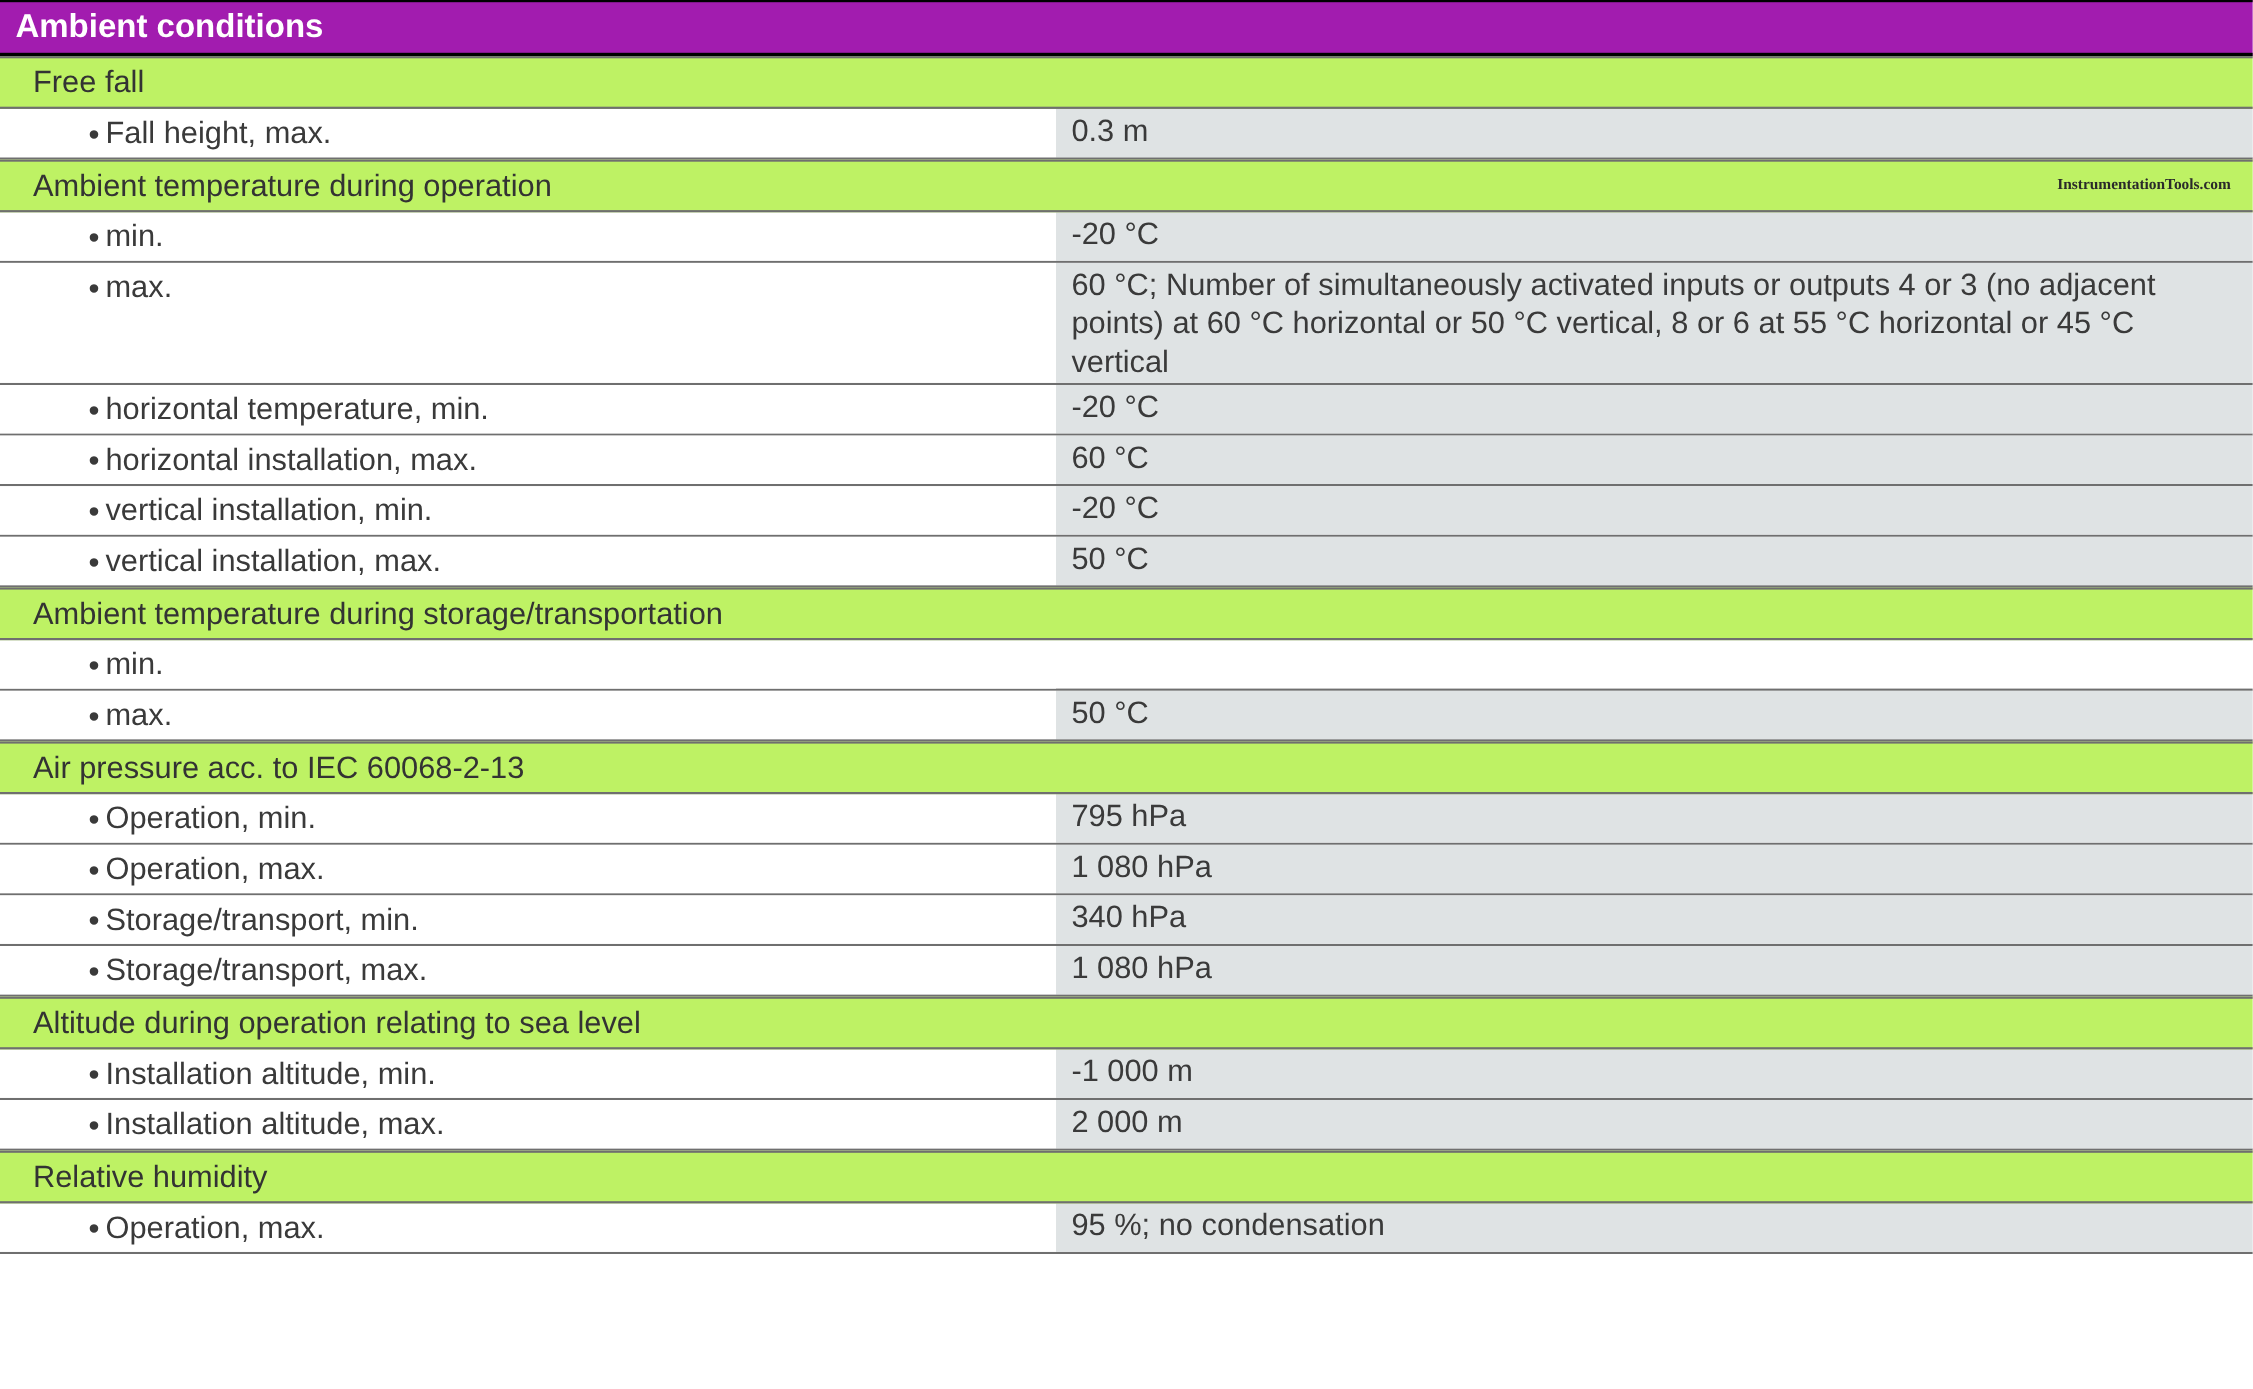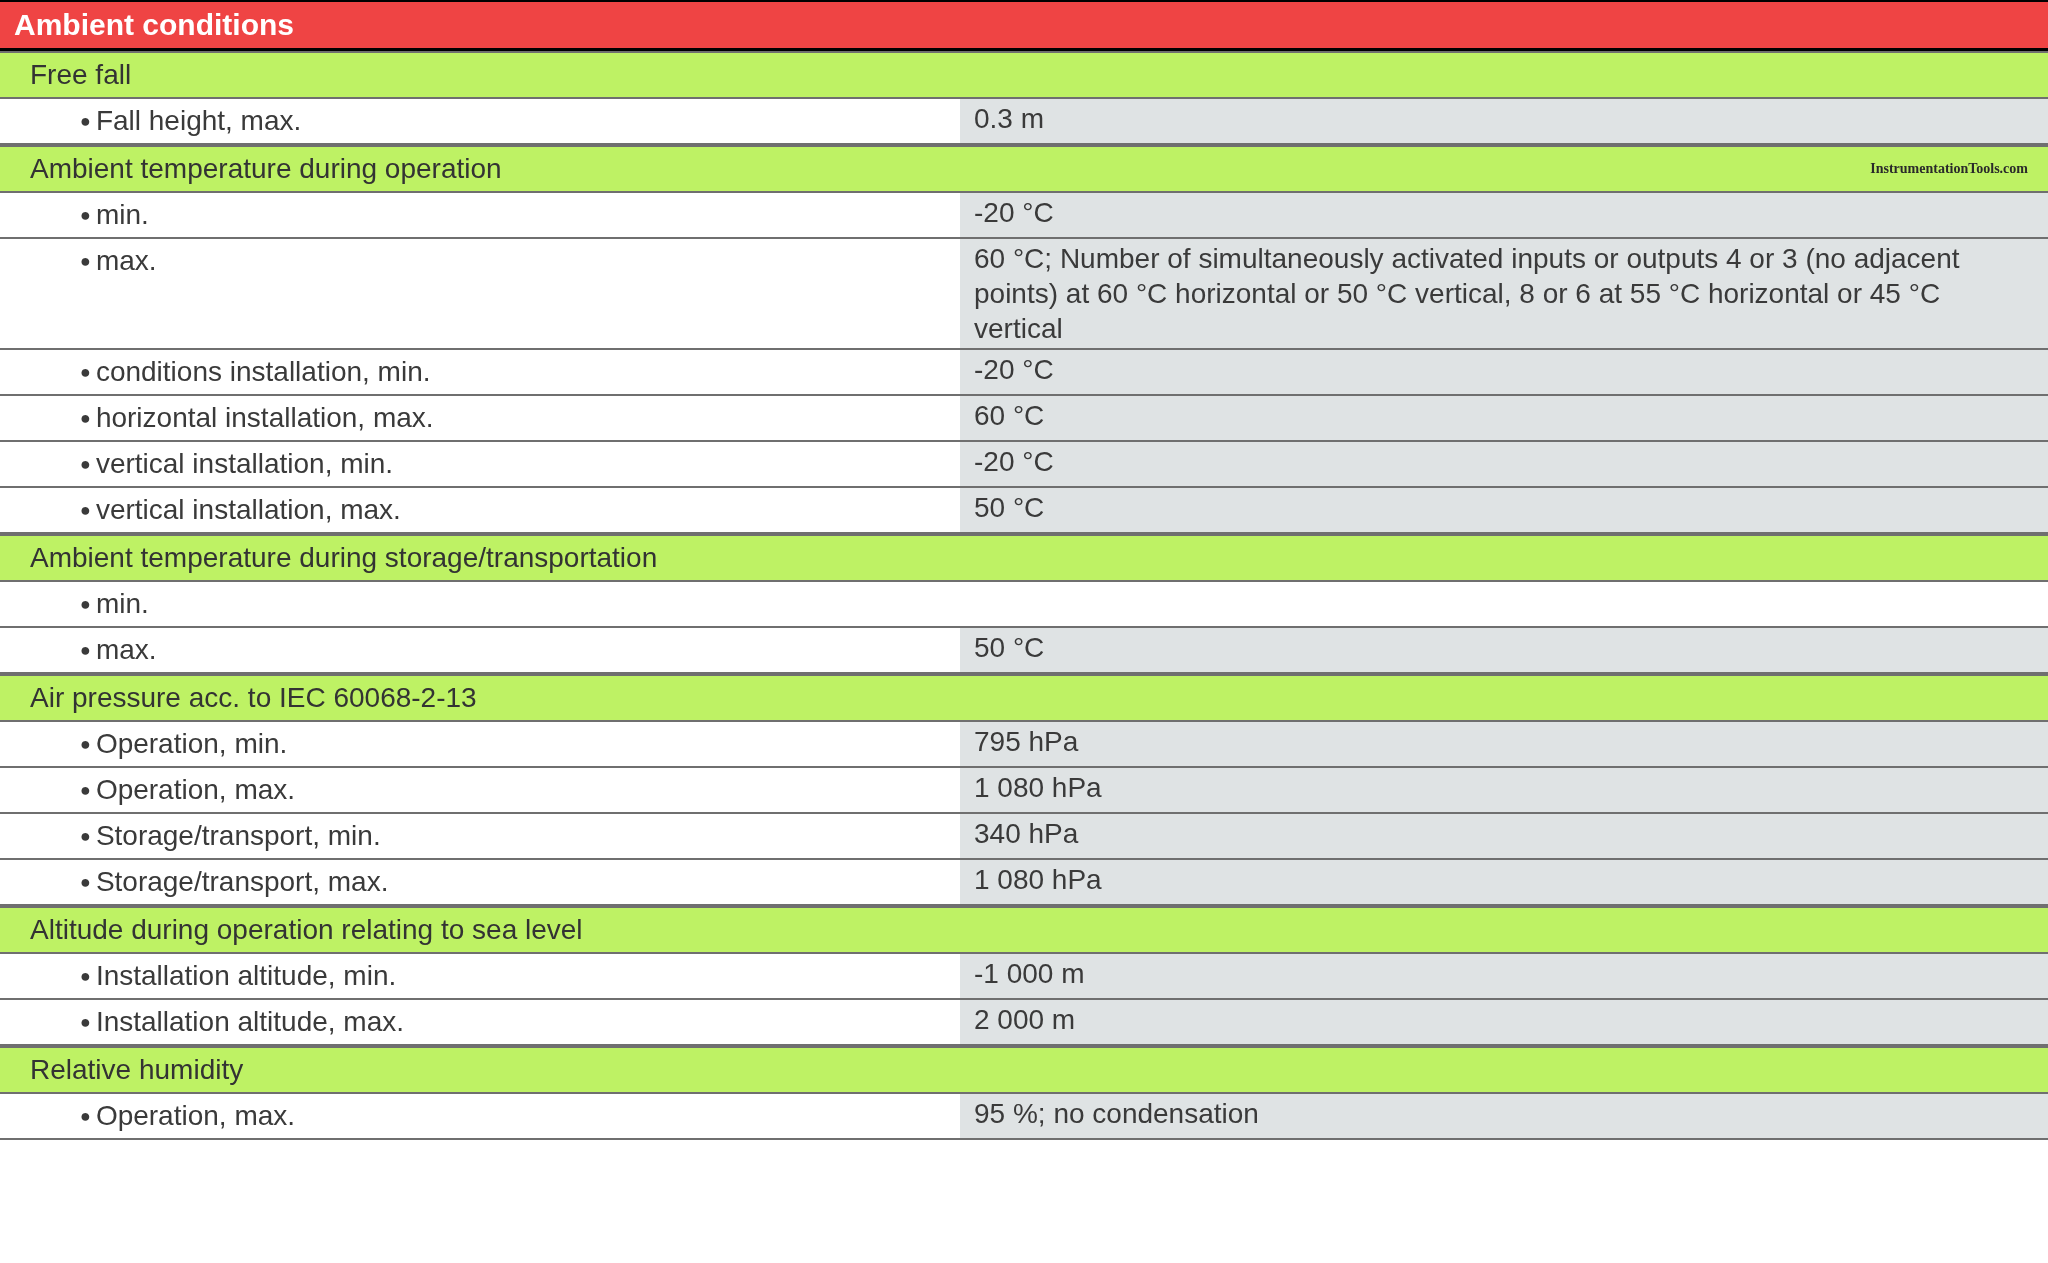--- a/index.html
+++ b/index.html
@@ -8,21 +8,21 @@
     background: #ffffff;
     width: 2048px;
     font-size: 28px;
     color: #3a3a3a;
   }
   .table {
     width: 100%;
     border-collapse: collapse;
   }
   .sec-title {
-    background: #ef4444;
+    background: #a21caf;
     color: #ffffff;
     font-weight: bold;
     padding: 6px 14px;
     border-top: 2px solid #000;
     border-bottom: 3px solid #000;
     font-size: 30px;
   }
   .cat {
     background: #bef264;
     color: #333;
@@ -71,21 +71,21 @@
       <div class="cat cat-row"><span>Ambient temperature during operation</span><span class="watermark">InstrumentationTools.com</span></div>
       <div class="row">
         <div class="label">min.</div>
         <div class="value">-20 °C</div>
       </div>
       <div class="row">
         <div class="label">max.</div>
         <div class="value">60 °C; Number of simultaneously activated inputs or outputs 4 or 3 (no adjacent points) at 60 °C horizontal or 50 °C vertical, 8 or 6 at 55 °C horizontal or 45 °C vertical</div>
       </div>
       <div class="row">
-        <div class="label">conditions installation, min.</div>
+        <div class="label">horizontal temperature, min.</div>
         <div class="value">-20 °C</div>
       </div>
       <div class="row">
         <div class="label">horizontal installation, max.</div>
         <div class="value">60 °C</div>
       </div>
       <div class="row">
         <div class="label">vertical installation, min.</div>
         <div class="value">-20 °C</div>
       </div>

